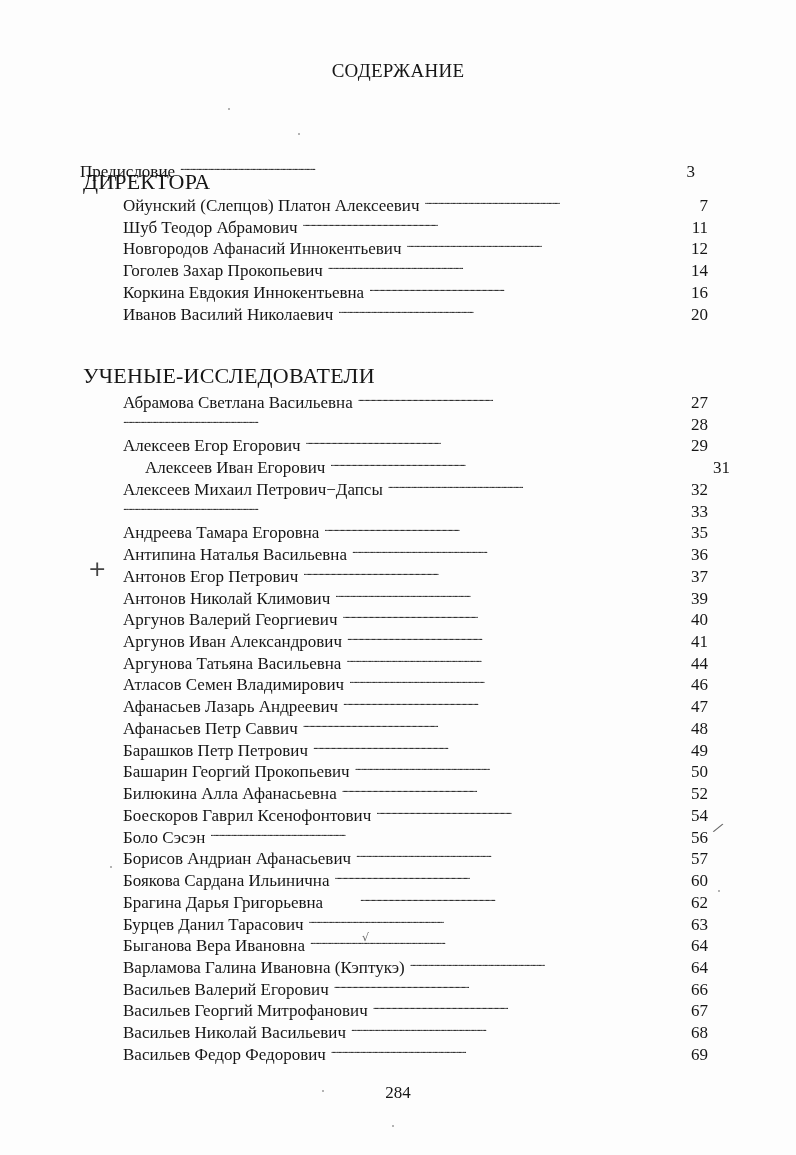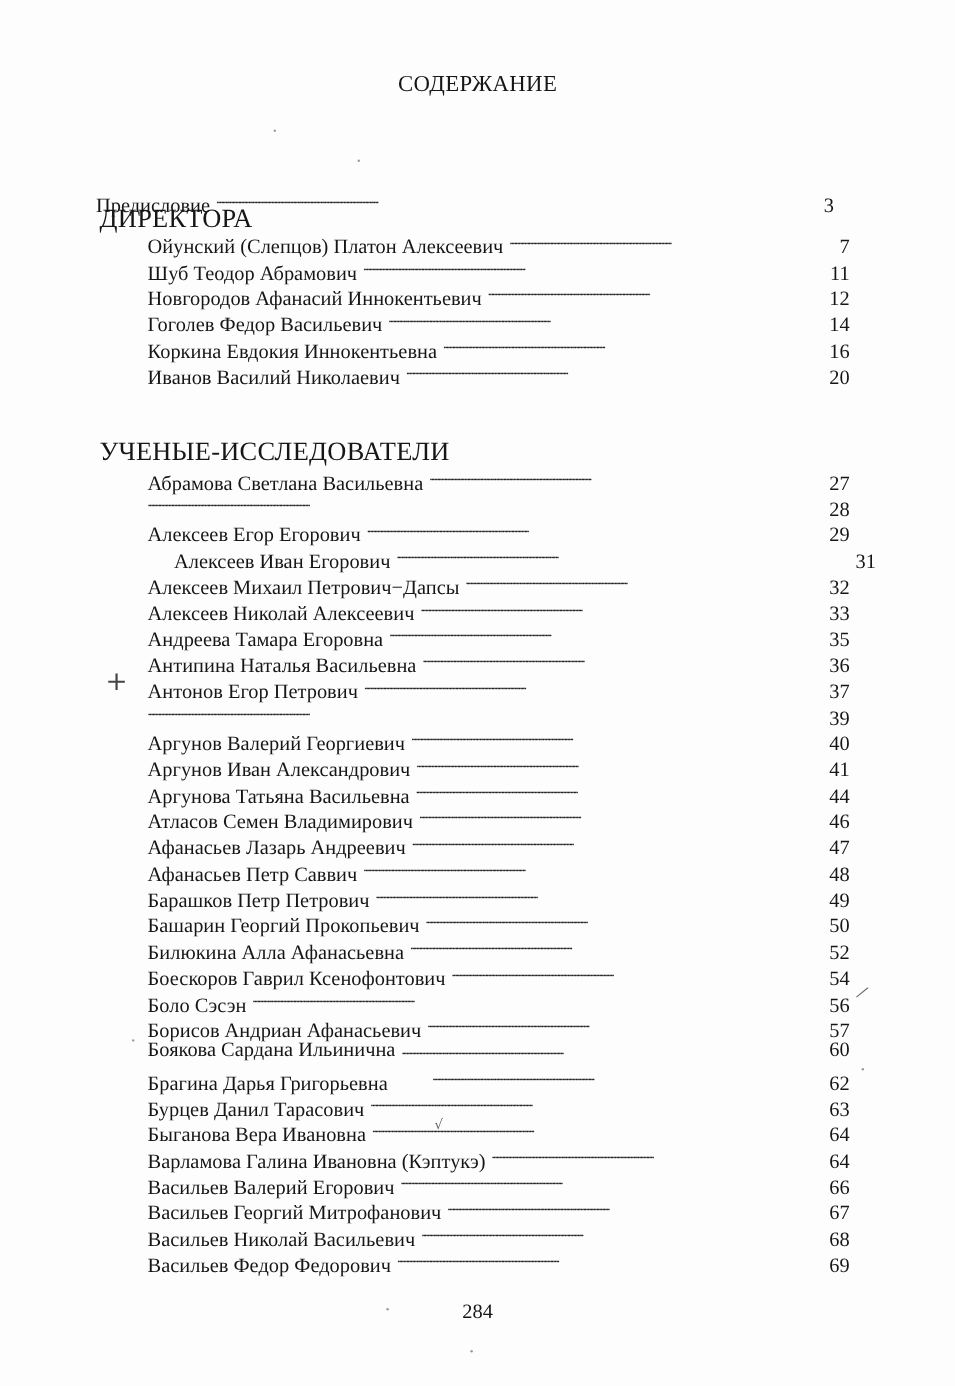--- a/index.html
+++ b/index.html
@@ -66,21 +66,21 @@
         <span class="name">Шуб Теодор Абрамович</span>
         <span class="dots"></span>
         <span class="page-num">11</span>
       </div>
       <div class="row dir" style="top: 232.4px;">
         <span class="name">Новгородов Афанасий Иннокентьевич</span>
         <span class="dots"></span>
         <span class="page-num">12</span>
       </div>
       <div class="row dir" style="top: 254.1px;">
-        <span class="name">Гоголев Федор Васильевич</span>
+        <span class="name">Гоголев Захар Прокопьевич</span>
         <span class="dots"></span>
         <span class="page-num">14</span>
       </div>
       <div class="row dir" style="top: 275.8px;">
         <span class="name">Коркина Евдокия Иннокентьевна</span>
         <span class="dots"></span>
         <span class="page-num">16</span>
       </div>
       <div class="row dir" style="top: 297.5px;">
         <span class="name">Иванов Василий Николаевич</span>
@@ -110,40 +110,40 @@
         <span class="name">Алексеев Иван Егорович</span>
         <span class="dots"></span>
         <span class="page-num">31</span>
       </div>
       <div class="row sci" style="top: 472.92px;">
         <span class="name">Алексеев Михаил Петрович−Дапсы</span>
         <span class="dots"></span>
         <span class="page-num">32</span>
       </div>
       <div class="row sci" style="top: 494.65px;">
-        <span class="name">Алексеев Николай Алексеевич</span>
         <span class="dots"></span>
         <span class="page-num">33</span>
       </div>
       <div class="row sci" style="top: 516.38px;">
         <span class="name">Андреева Тамара Егоровна</span>
         <span class="dots"></span>
         <span class="page-num">35</span>
       </div>
       <div class="row sci" style="top: 538.11px;">
         <span class="name">Антипина Наталья Васильевна</span>
         <span class="dots"></span>
         <span class="page-num">36</span>
       </div>
       <div class="row sci" style="top: 559.84px;">
         <span class="name">Антонов Егор Петрович</span>
         <span class="dots"></span>
         <span class="page-num">37</span>
       </div>
       <div class="row sci" style="top: 581.57px;">
+        <span class="name">Антонов Николай Климович</span>
         <span class="dots"></span>
         <span class="page-num">39</span>
       </div>
       <div class="row sci" style="top: 603.3px;">
         <span class="name">Аргунов Валерий Георгиевич</span>
         <span class="dots"></span>
         <span class="page-num">40</span>
       </div>
       <div class="row sci" style="top: 625.03px;">
         <span class="name">Аргунов Иван Александрович</span>
@@ -193,21 +193,21 @@
       <div class="row sci" style="top: 820.6px;">
         <span class="name">Боло Сэсэн</span>
         <span class="dots"></span>
         <span class="page-num">56</span>
       </div>
       <div class="row sci" style="top: 842.33px;">
         <span class="name">Борисов Андриан Афанасьевич</span>
         <span class="dots"></span>
         <span class="page-num">57</span>
       </div>
-      <div class="row sci" style="top: 864.06px; align-items: center;">
+      <div class="row sci" style="top: 864.06px;">
         <span class="name">Боякова Сардана Ильинична</span>
         <span class="dots"></span>
         <span class="page-num">60</span>
       </div>
       <div class="row sci" style="top: 885.79px; gap: 32px;">
         <span class="name">Брагина Дарья Григорьевна</span>
         <span class="dots"></span>
         <span class="page-num">62</span>
       </div>
       <div class="row sci" style="top: 907.52px;">

